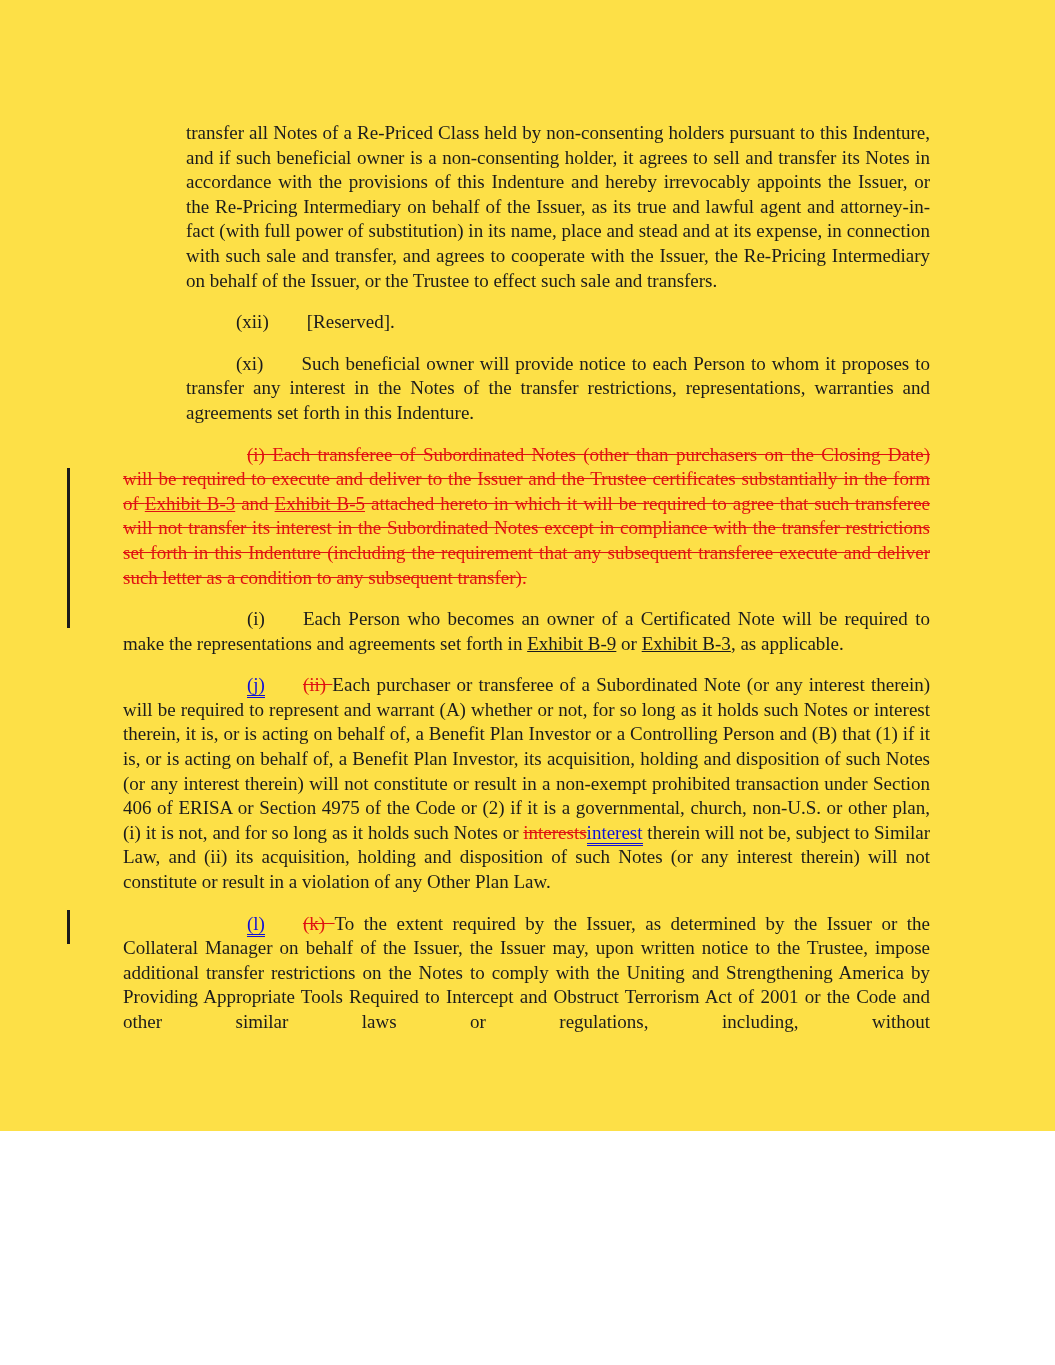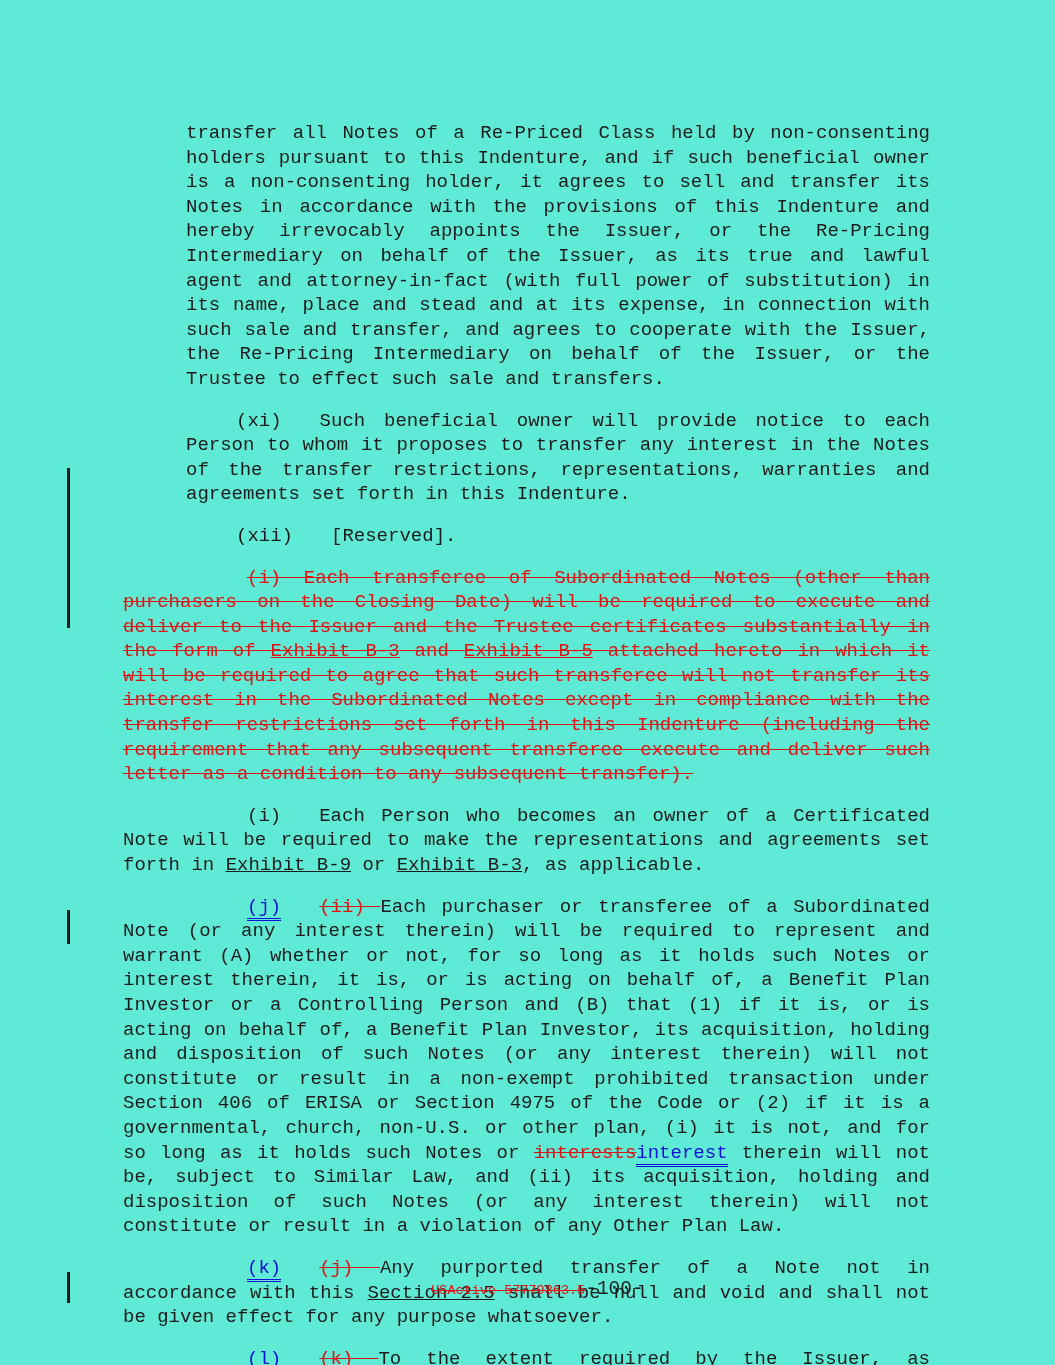--- a/index.html
+++ b/index.html
@@ -3,23 +3,23 @@
 <meta charset="utf-8">
 <style>
   html, body {
     margin: 0;
     padding: 0;
     background: #ffffff;
   }
   .page {
     position: relative;
     width: 1055px;
-    height: 1365px;
-    background: #5eead4;
-    font-family: Liberation Mono, monospace;
+    height: 1131px;
+    background: #fde047;
+    font-family: Liberation Serif, serif;
     color: #1c1c1c;
     overflow: hidden;
   }
   .doc-body {
     position: absolute;
     top: 121px;
     left: 123px;
     width: 807px;
     font-size: 19px;
     line-height: 24.6px;
@@ -74,26 +74,25 @@
 <body>
 
 <main class="page">
 
   <div class="change-bar bar-deleted-paragraph"></div>
   <div class="change-bar bar-interest-edit"></div>
   <div class="change-bar bar-footer"></div>
 
   <section class="doc-body">
     <p class="block"><span class="rn">transfer all Notes of a Re-Priced Class held by non-consenting holders pursuant to this Indenture, and if such beneficial owner is a non-consenting holder, it agrees to sell and transfer its Notes in accordance with the provisions of this Indenture and hereby irrevocably appoints the Issuer, or the Re-Pricing Intermediary on behalf of the Issuer, as its true and lawful agent and attorney-in-fact (with full power of substitution) in its name, place and stead and at its expense, in connection with such sale and transfer, and agrees to cooperate with the Issuer, the Re-Pricing Intermediary on behalf of the Issuer, or the Trustee to effect such sale and transfers.</span></p>
+    <p class="block indent1"><span class="rn">(xii)</span><span class="rtab"></span><span class="rn">[Reserved].</span></p>
     <p class="block indent1"><span class="rn">(xi)</span><span class="rtab"></span><span class="rn">Such beneficial owner will provide notice to each Person to whom it proposes to transfer any interest in the Notes of the transfer restrictions, representations, warranties and agreements set forth in this Indenture.</span></p>
-    <p class="block indent1"><span class="rn">(xii)</span><span class="rtab"></span><span class="rn">[Reserved].</span></p>
     <p class="indent2"><span class="rd">(i) Each transferee of Subordinated Notes (other than purchasers on the Closing Date) will be required to execute and deliver to the Issuer and the Trustee certificates substantially in the form of </span><span class="rdu">Exhibit B-3</span><span class="rd"> and </span><span class="rdu">Exhibit B-5</span><span class="rd"> attached hereto in which it will be required to agree that such transferee will not transfer its interest in the Subordinated Notes except in compliance with the transfer restrictions set forth in this Indenture (including the requirement that any subsequent transferee execute and deliver such letter as a condition to any subsequent transfer).</span></p>
     <p class="indent2"><span class="rn">(i)</span><span class="rtab"></span><span class="rn">Each Person who becomes an owner of a Certificated Note will be required to make the representations and agreements set forth in </span><span class="ru">Exhibit B-9</span><span class="rn"> or </span><span class="ru">Exhibit B-3</span><span class="rn">, as applicable.</span></p>
     <p class="indent2"><span class="ri">(j)</span><span class="rtab"></span><span class="rd">(ii)&nbsp;</span><span class="rn">Each purchaser or transferee of a Subordinated Note (or any interest therein) will be required to represent and warrant (A) whether or not, for so long as it holds such Notes or interest therein, it is, or is acting on behalf of, a Benefit Plan Investor or a Controlling Person and (B) that (1) if it is, or is acting on behalf of, a Benefit Plan Investor, its acquisition, holding and disposition of such Notes (or any interest therein) will not constitute or result in a non-exempt prohibited transaction under Section 406 of ERISA or Section 4975 of the Code or (2) if it is a governmental, church, non-U.S. or other plan, (i) it is not, and for so long as it holds such Notes or </span><span class="rd">interests</span><span class="ri">interest</span><span class="rn"> therein will not be, subject to Similar Law, and (ii) its acquisition, holding and disposition of such Notes (or any interest therein) will not constitute or result in a violation of any Other Plan Law.</span></p>
-    <p class="indent2"><span class="ri">(k)</span><span class="rtab"></span><span class="rd">(j)&nbsp;</span><span class="rn">Any purported transfer of a Note not in accordance with this </span><span class="ru">Section 2.5</span><span class="rn"> shall be null and void and shall not be given effect for any purpose whatsoever.</span></p>
     <p class="indent2 justify-last"><span class="ri">(l)</span><span class="rtab"></span><span class="rd">(k)&nbsp;</span><span class="rn">To the extent required by the Issuer, as determined by the Issuer or the Collateral Manager on behalf of the Issuer, the Issuer may, upon written notice to the Trustee, impose additional transfer restrictions on the Notes to comply with the Uniting and Strengthening America by Providing Appropriate Tools Required to Intercept and Obstruct Terrorism Act of 2001 or the Code and other similar laws or regulations, including, without</span></p>
   </section>
 
   <footer class="footer">
     <span class="footer-docid">USActive 57779863.5</span><span class="footer-page">-100-</span>
   </footer>
 
 </main>
 
 </body></html>

